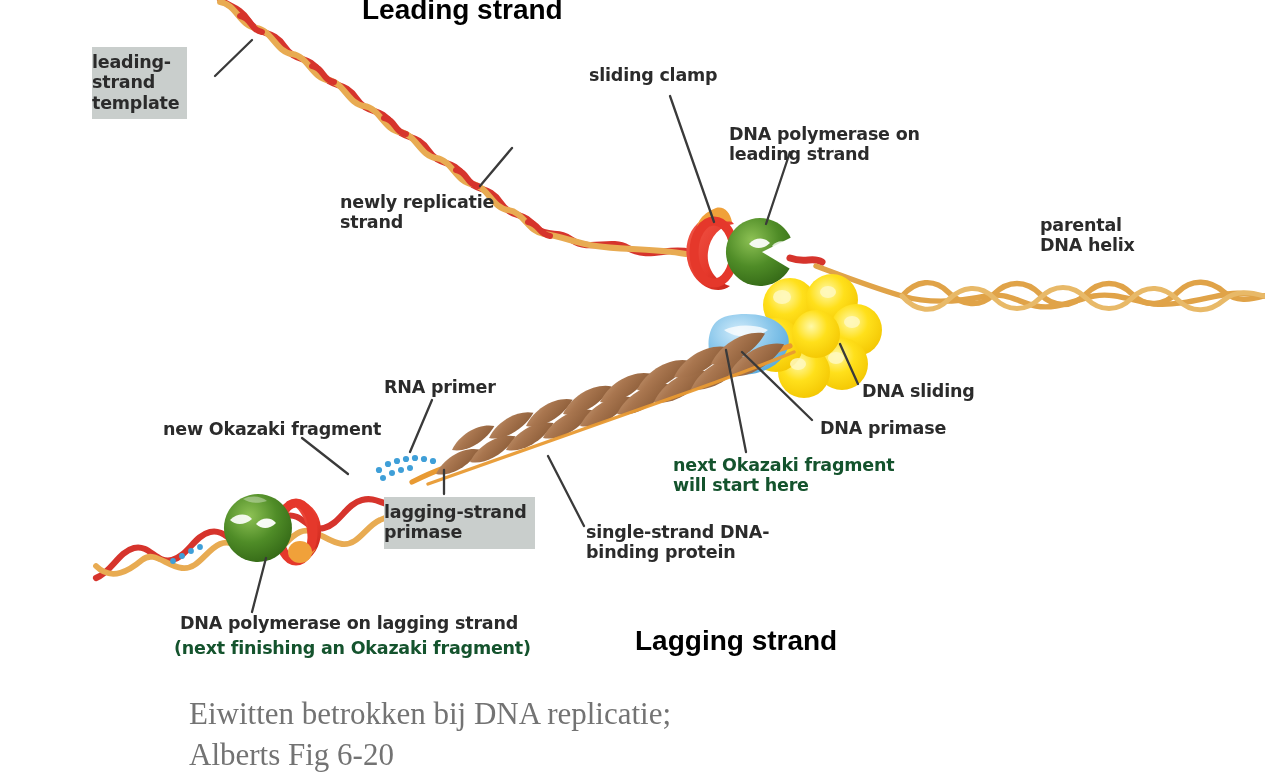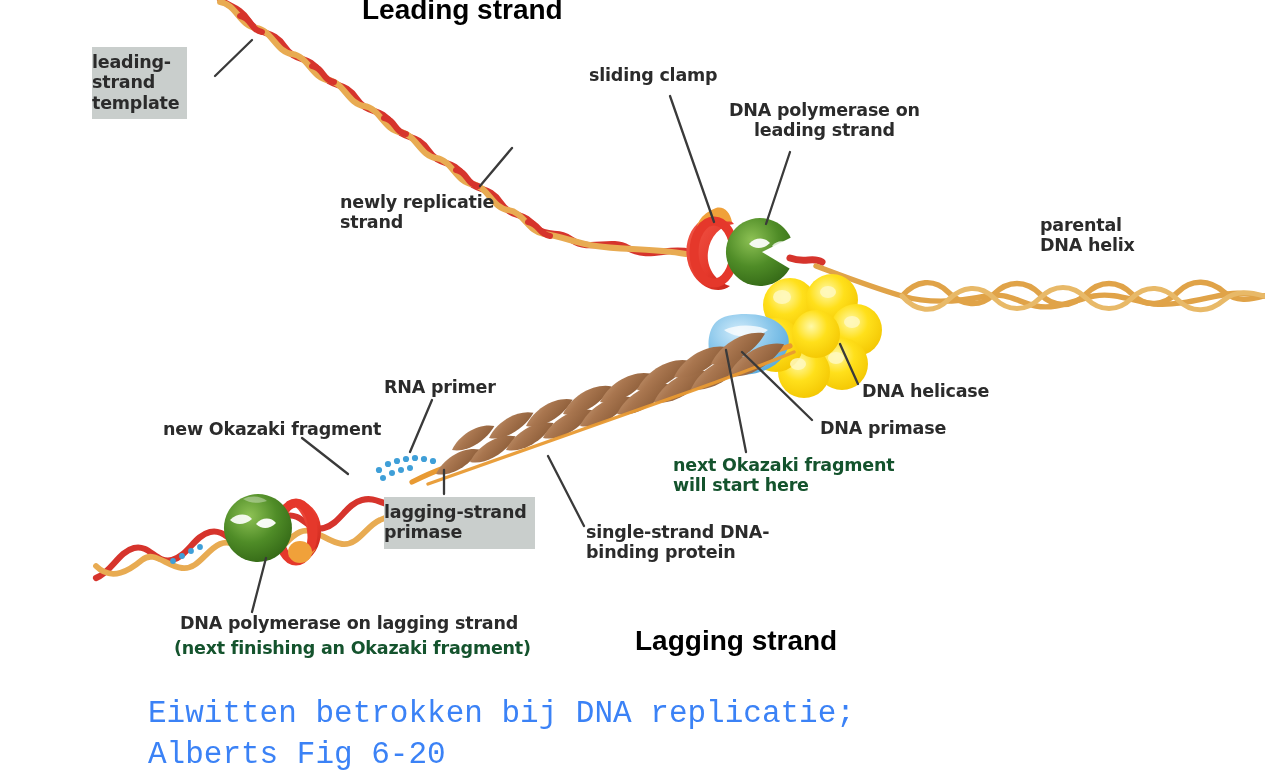--- a/index.html
+++ b/index.html
@@ -42,25 +42,26 @@
   .section-title {
     position: absolute;
     font-family: "Liberation Sans", sans-serif;
     font-weight: bold;
     font-size: 28px;
     color: #000000;
     white-space: pre;
   }
   .caption {
     position: absolute;
-    font-family: Liberation Mono, monospace;
+    font-family: Liberation Serif, serif;
     font-size: 31px;
     line-height: 1.3;
-    color: #3b82f6;
+    color: #737373;
     white-space: pre;
+    margin-left: 41px;
   }
 </style>
 </head>
 <body>
 
 <div id="stage">
 
   <svg id="figure-svg" viewBox="0 0 1265 773">
     <defs>
       <radialGradient id="gradGreen" cx="38%" cy="32%" r="72%">
@@ -324,30 +325,30 @@
   <div class="section-title" style="left:362px; top:-6px;">Leading strand</div>
 
   <div class="section-title" style="left:635px; top:625px;">Lagging strand</div>
 
   <div class="fig-label boxed" style="left:92px; top:47px;">leading-
 strand
 template</div>
 
   <div class="fig-label" style="left:589px; top:65px;">sliding clamp</div>
 
-  <div class="fig-label" style="left:729px; top:100px;text-align:center;">DNA polymerase on
+  <div class="fig-label" style="left:729px; top:124px;">DNA polymerase on
 leading strand</div>
 
   <div class="fig-label" style="left:340px; top:192px;">newly replicatie
 strand</div>
 
   <div class="fig-label" style="left:1040px; top:215px;">parental
 DNA helix</div>
 
-  <div class="fig-label" style="left:862px; top:381px;">DNA helicase</div>
+  <div class="fig-label" style="left:862px; top:381px;">DNA sliding</div>
 
   <div class="fig-label" style="left:820px; top:418px;">DNA primase</div>
 
   <div class="fig-label" style="left:384px; top:377px;">RNA primer</div>
 
   <div class="fig-label" style="left:163px; top:419px;">new Okazaki fragment</div>
 
   <div class="fig-label boxed" style="left:384px; top:497px;">lagging-strand
 primase</div>
 

